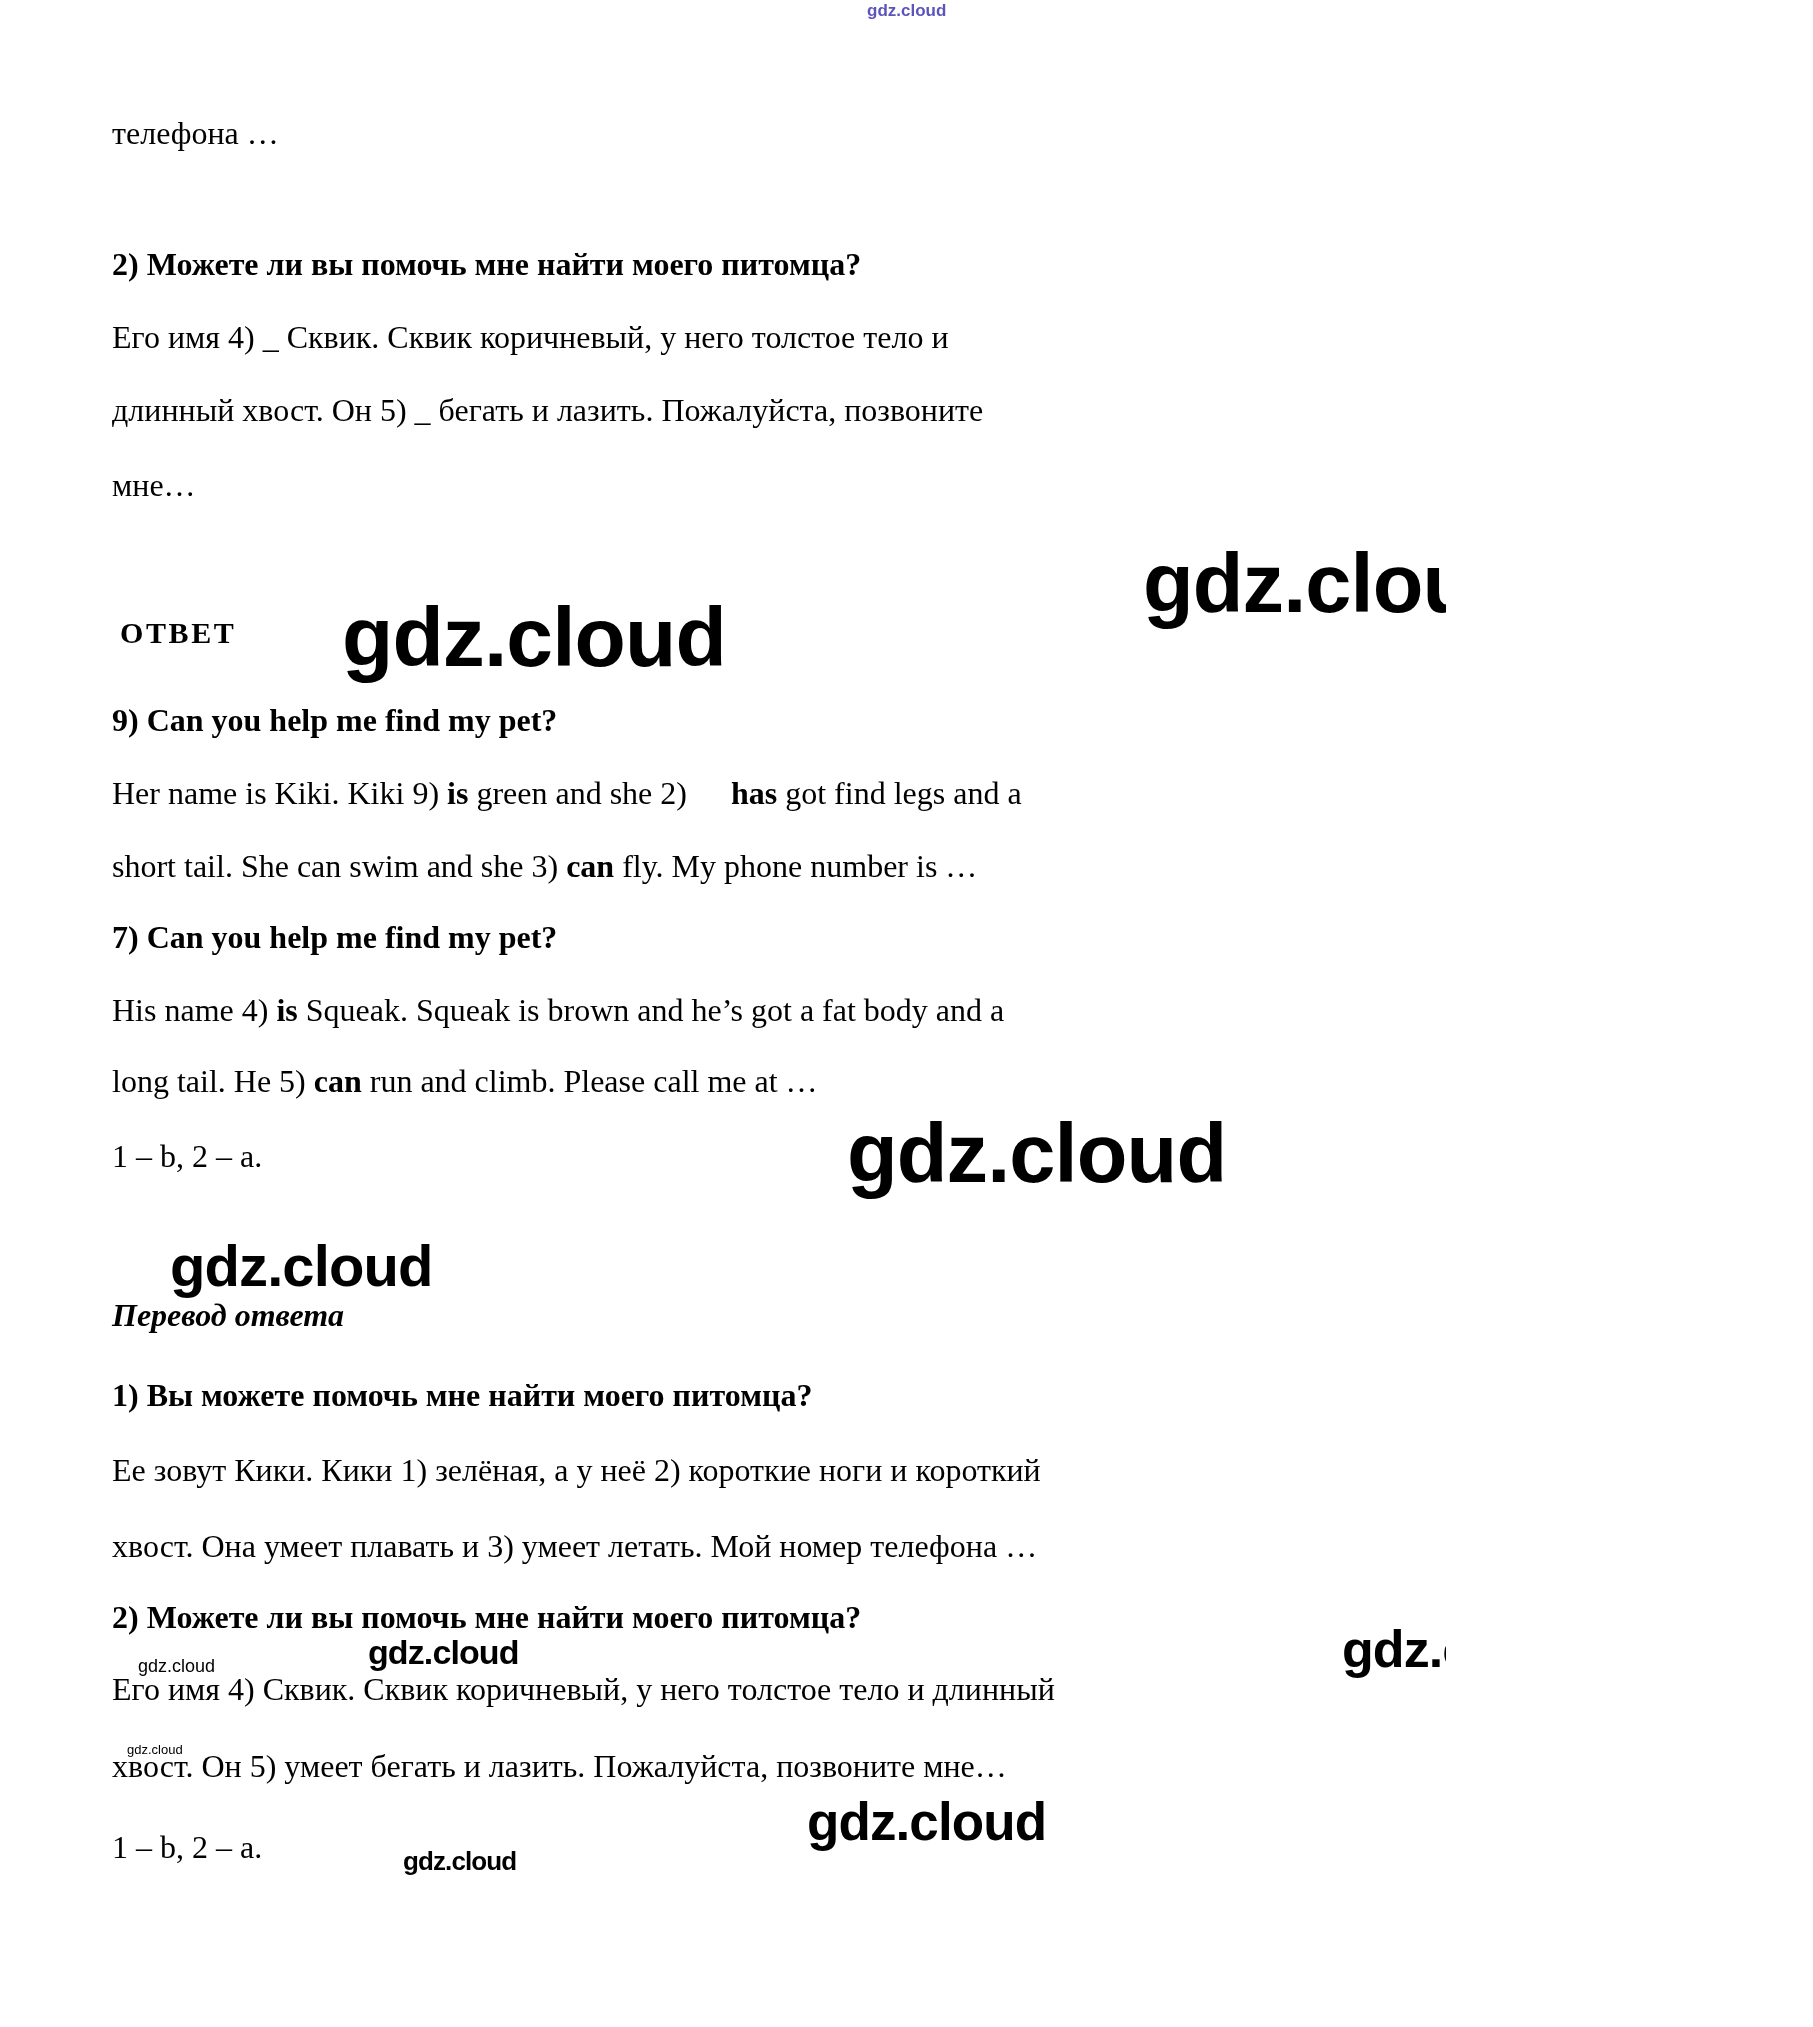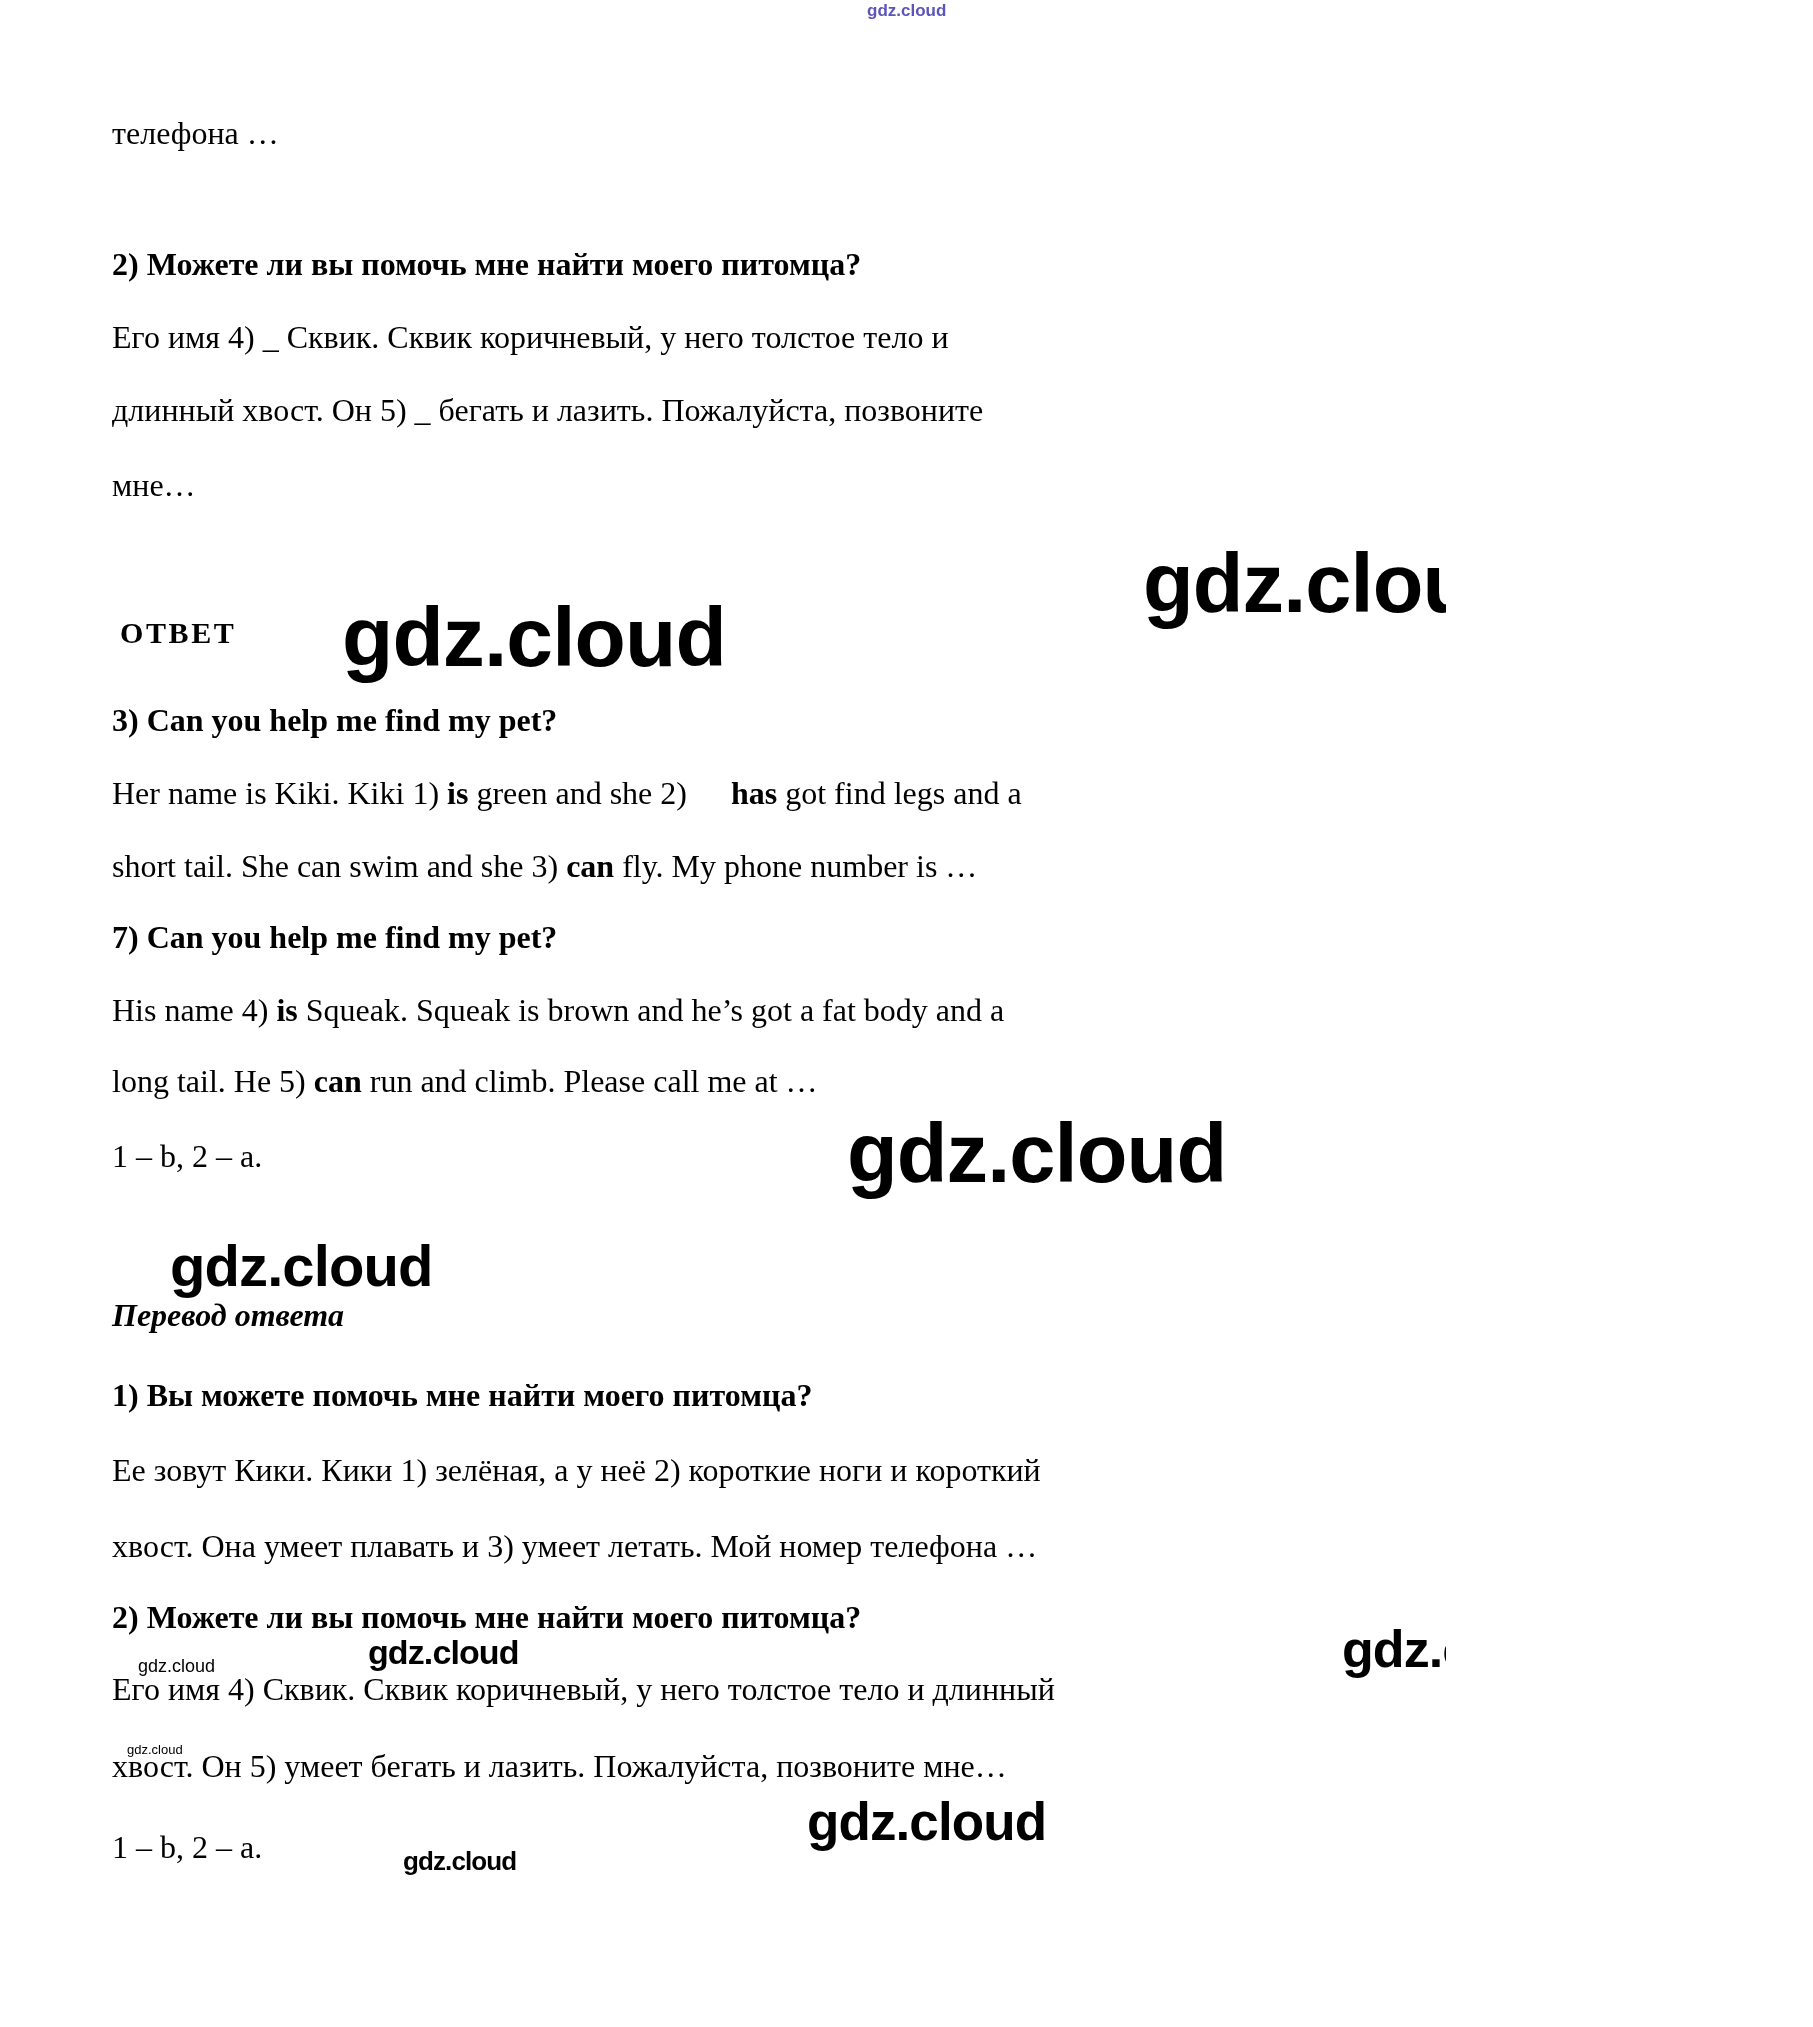--- a/index.html
+++ b/index.html
@@ -68,22 +68,22 @@
   <div class="ln" style="top:117px">телефона …</div>
   <div class="ln bold" style="top:248px">2) Можете ли вы помочь мне найти моего питомца?</div>
   <div class="ln" style="top:321px">Его имя 4) _ Сквик. Сквик коричневый, у него толстое тело и</div>
   <div class="ln" style="top:394px">длинный хвост. Он 5) _ бегать и лазить. Пожалуйста, позвоните</div>
   <div class="ln" style="top:469px">мне…</div>
 
   <div class="wm wm-answer-right">gdz.cloud</div>
   <div class="answer-label">ОТВЕТ</div>
   <div class="wm wm-answer-inline">gdz.cloud</div>
 
-  <div class="ln bold" style="top:704px">3) Can you help me find my pet?</div>
-  <div class="ln" style="top:777px"><span>Her name is Kiki. Kiki 1) </span><span style="font-weight: bold;">is</span><span> green and she 2) </span><span style="font-weight: bold; margin-left: 36px;">has</span><span> got find legs and a</span></div>
+  <div class="ln bold" style="top:704px">9) Can you help me find my pet?</div>
+  <div class="ln" style="top:777px"><span>Her name is Kiki. Kiki 9) </span><span style="font-weight: bold;">is</span><span> green and she 2) </span><span style="font-weight: bold; margin-left: 36px;">has</span><span> got find legs and a</span></div>
   <div class="ln" style="top:850px"><span>short tail. She can swim and she 3) </span><span style="font-weight: bold;">can</span><span> fly. My phone number is …</span></div>
   <div class="ln bold" style="top:921px">7) Can you help me find my pet?</div>
   <div class="ln" style="top:994px"><span>His name 4) </span><span style="font-weight: bold;">is</span><span> Squeak. Squeak is brown and he’s got a fat body and a</span></div>
   <div class="ln" style="top:1065px"><span>long tail. He 5) </span><span style="font-weight: bold;">can</span><span> run and climb. Please call me at …</span></div>
   <div class="ln" style="top:1140px">1 – b, 2 – a.</div>
 
   <div class="wm wm-mid-center">gdz.cloud</div>
   <div class="wm wm-mid-left">gdz.cloud</div>
 
   <div class="ln bold-italic" style="top:1299px">Перевод ответа</div>

